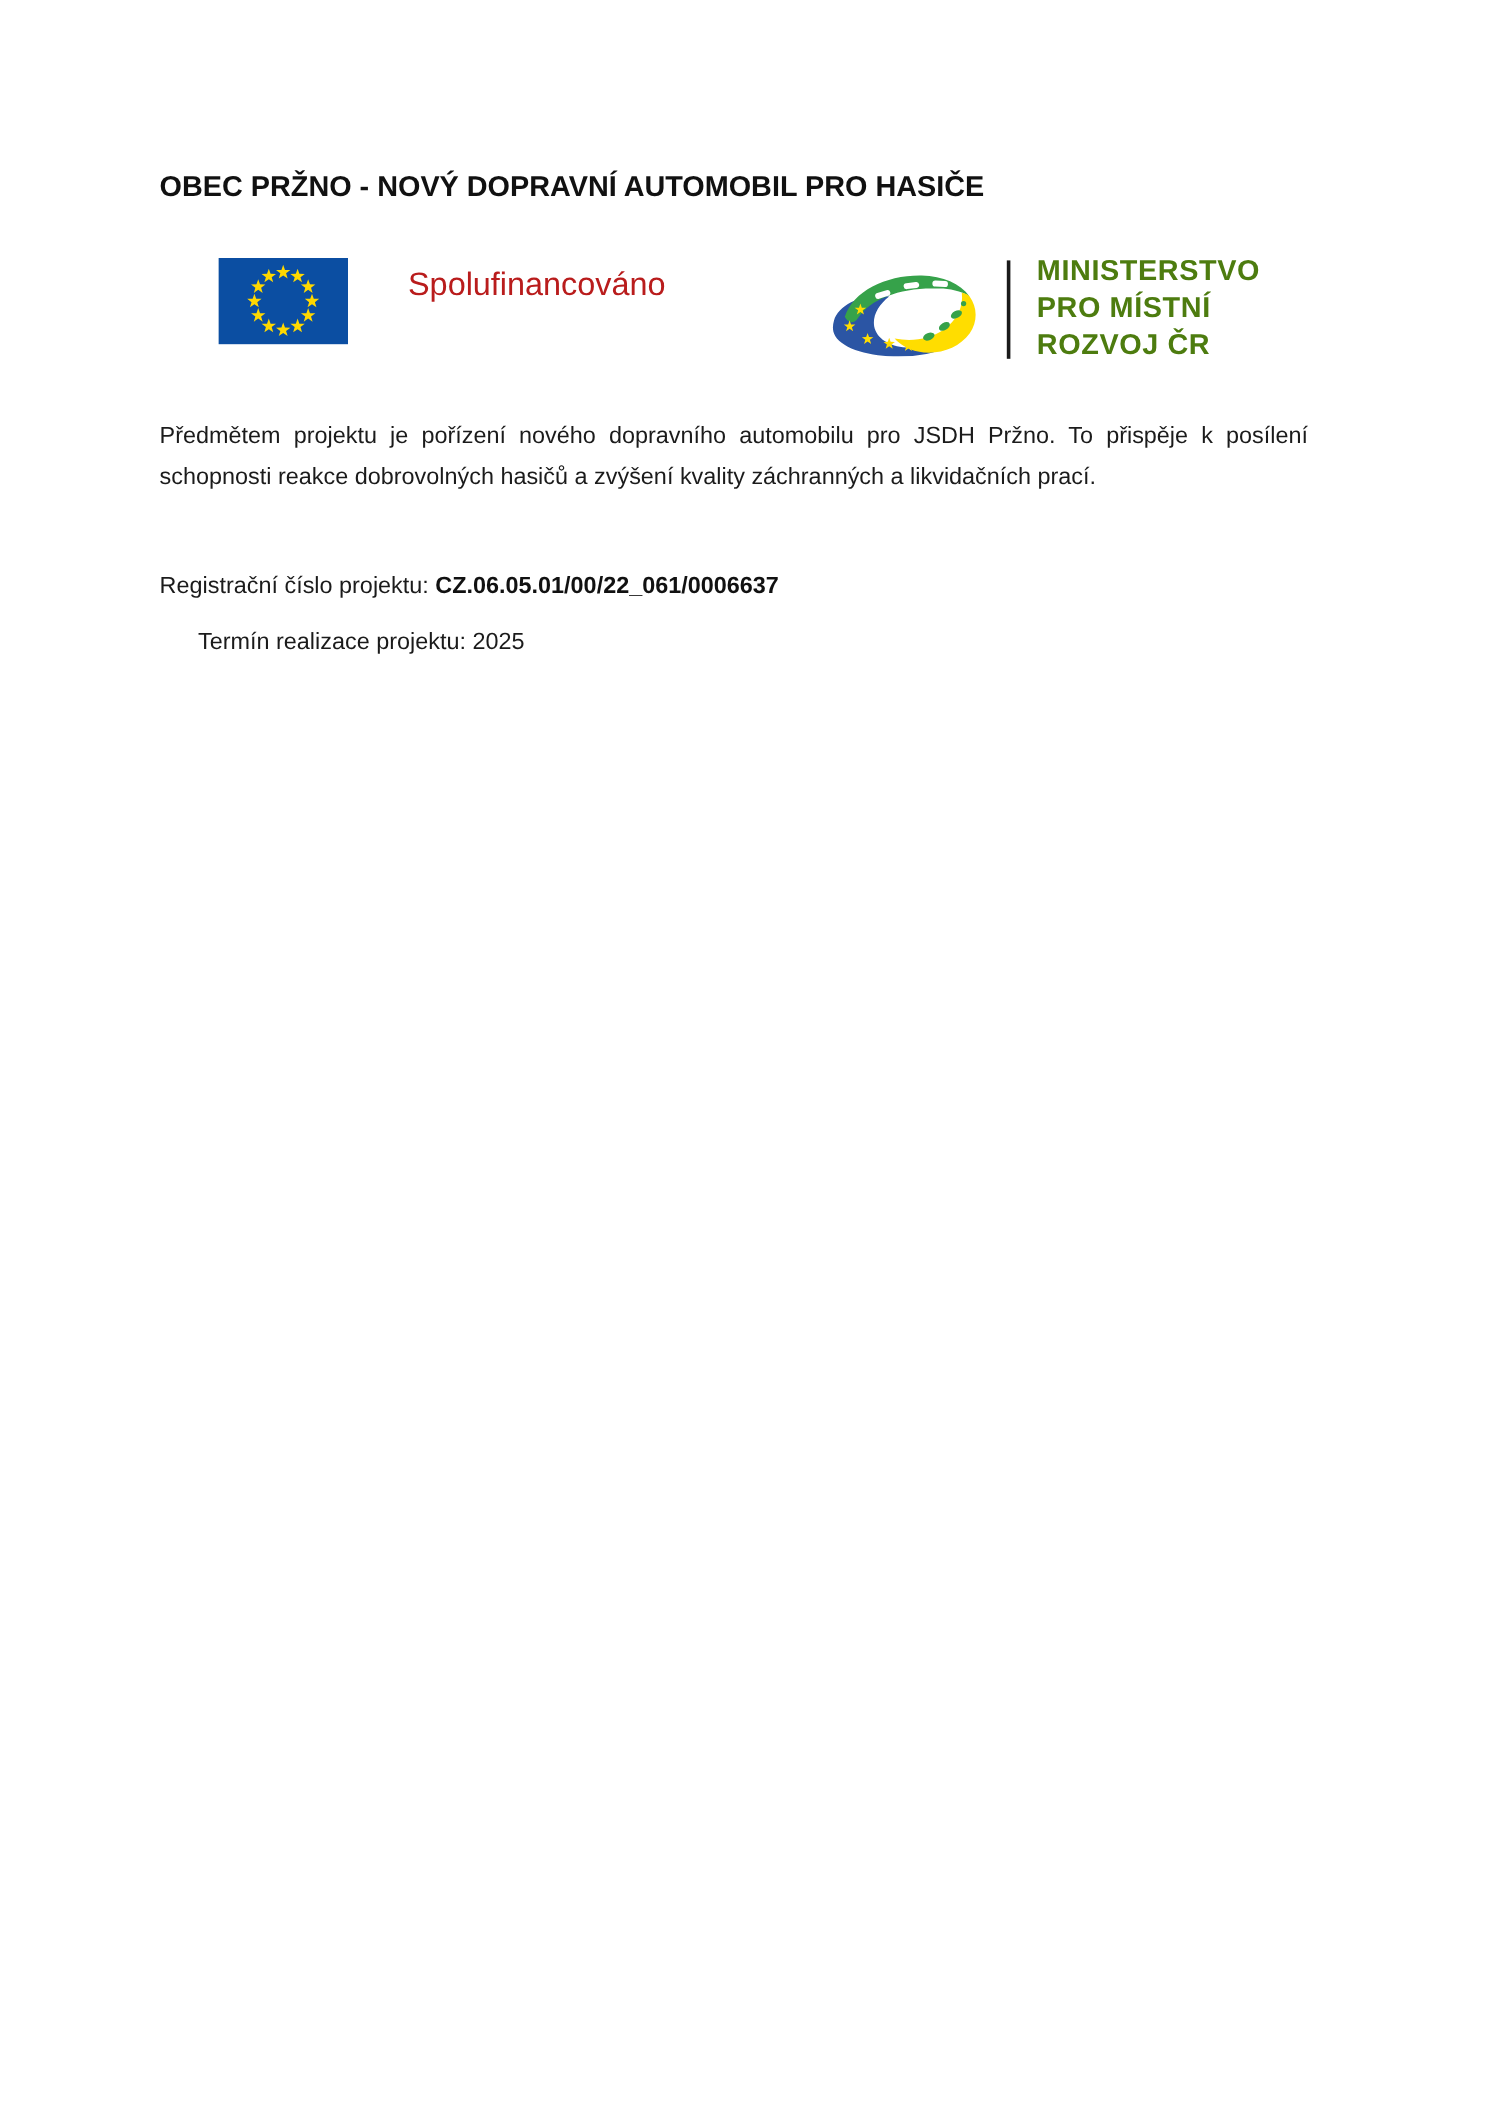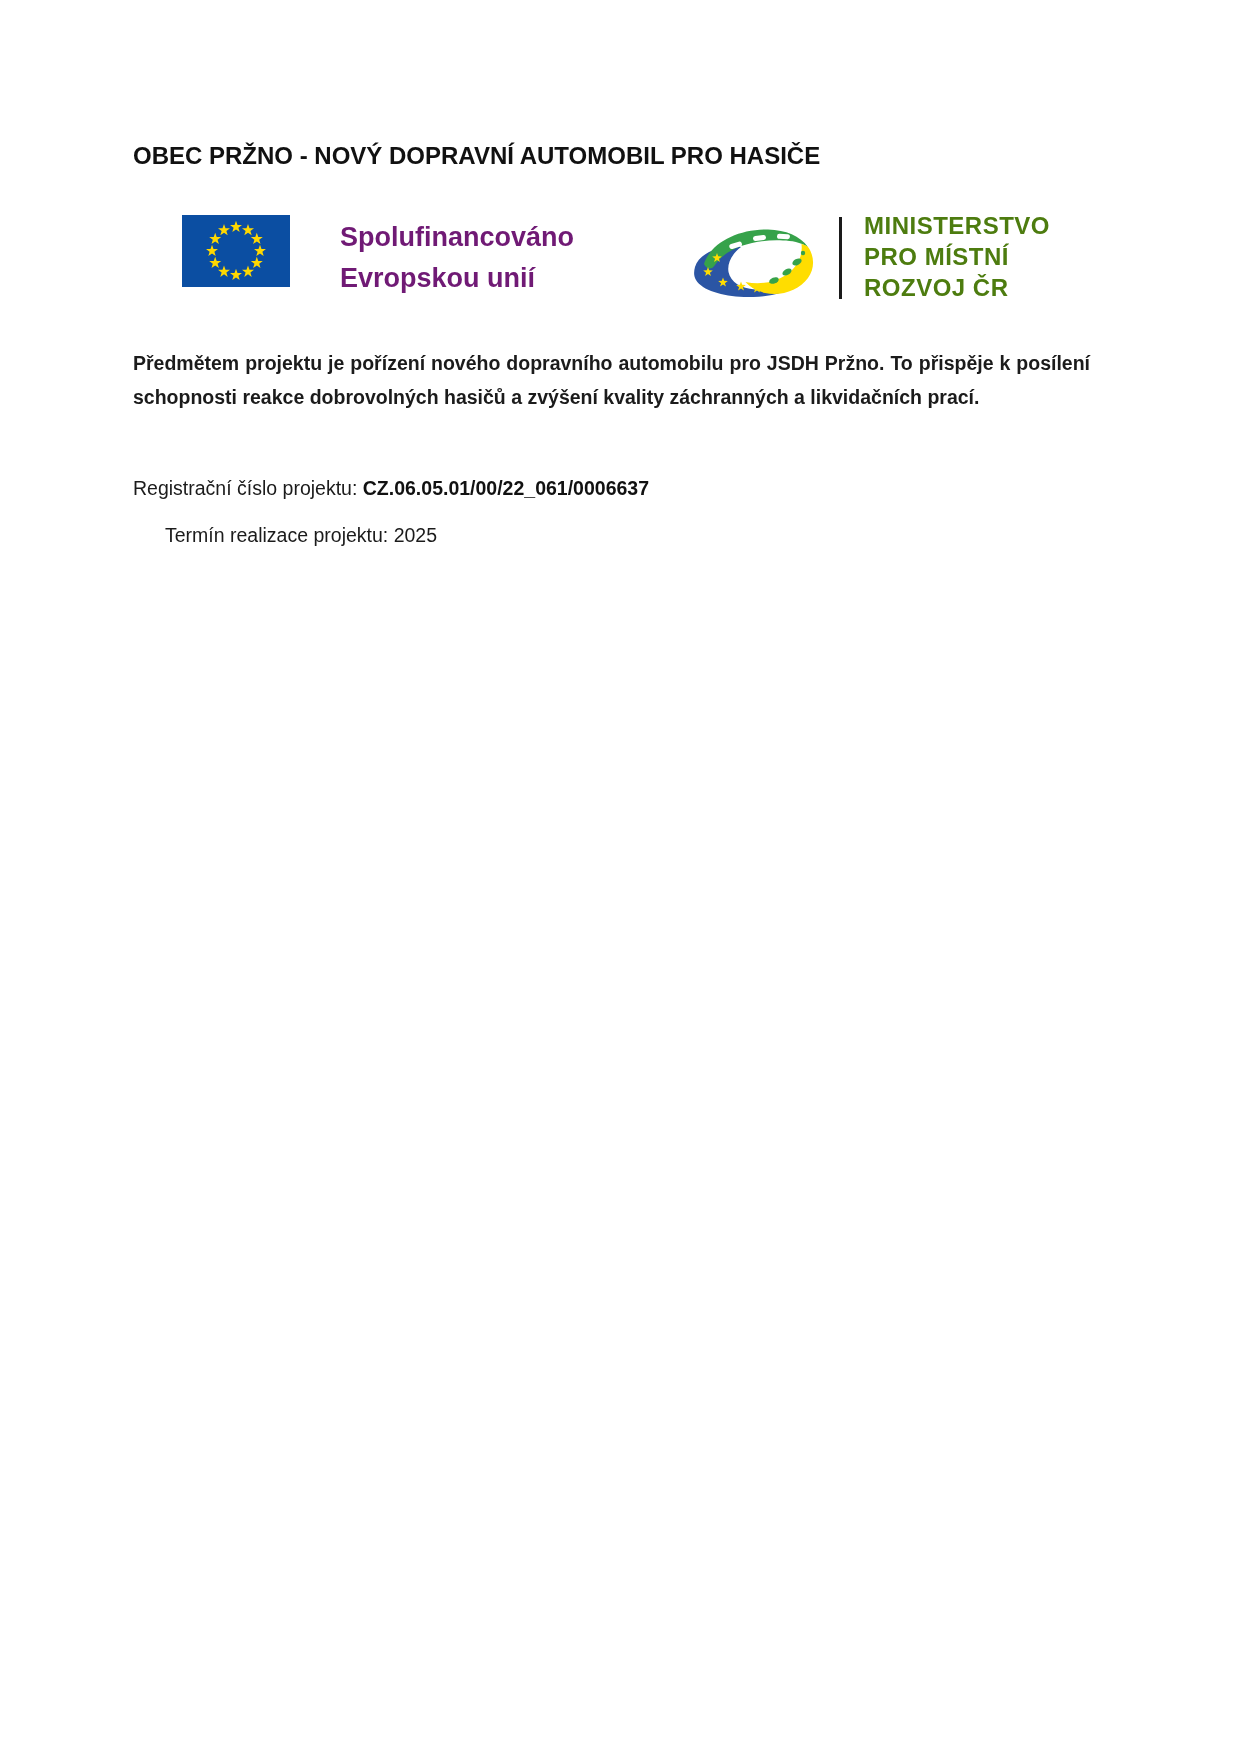--- a/index.html
+++ b/index.html
@@ -26,22 +26,22 @@
   }
 
   
   .eu-logo { position: absolute; left: 182px; top: 215px; }
   .eu-flag { position: absolute; left: 0; top: 0; width: 108px; height: 72px; display: block; }
   .eu-text {
     position: absolute;
     left: 158px;
     top: 2px;
     font-size: 27px;
-    font-weight: bold;
-    color: #701a75;
+    font-weight: normal;
+    color: #b91c1c;
     line-height: 41px;
     white-space: nowrap;
   }
 
   
   .mmr-emblem { position: absolute; left: 683px; top: 221px; width: 140px; height: 76px; display: block; }
   .mmr-divider { position: absolute; left: 839px; top: 217px; width: 3px; height: 82px; background: #1a1a1a; }
   .mmr-text {
     position: absolute;
     left: 864px;
@@ -58,21 +58,21 @@
   .body-par {
     position: absolute;
     left: 133px;
     width: 957px;
     font-size: 19.5px;
     line-height: 34px;
     color: #1b1b1b;
   }
   .body-par.justified { text-align: justify; }
   .body-par strong { font-weight: bold; color: #111111; }
-  .p1 { top: 346px; font-weight: bold; }
+  .p1 { top: 346px; }
   .p2 { top: 427px; }
   .p3 { top: 471px; }
   .p4 { top: 518px; margin-left: 32px; }
 </style>
 </head>
 <body>
 
 <div class="page">
 
   <h1 class="doc-title">OBEC PRŽNO - NOVÝ DOPRAVNÍ AUTOMOBIL PRO HASIČE</h1>
@@ -93,21 +93,20 @@
         <use href="#eustar" transform="translate(54 60) scale(0.9)"></use>
         <use href="#eustar" transform="translate(42 56.8) scale(0.9)"></use>
         <use href="#eustar" transform="translate(33.2 48) scale(0.9)"></use>
         <use href="#eustar" transform="translate(30 36) scale(0.9)"></use>
         <use href="#eustar" transform="translate(33.2 24) scale(0.9)"></use>
         <use href="#eustar" transform="translate(42 15.2) scale(0.9)"></use>
       </g>
     </svg>
     <div class="eu-text">
       <div>Spolufinancováno</div>
-      <div>Evropskou unií</div>
     </div>
   </div>
 
   <div>
     <svg class="mmr-emblem" viewBox="0 0 140 76" xmlns="http://www.w3.org/2000/svg">
       <defs>
         <polygon id="mstar" points="0,-7 1.65,-2.27 6.66,-2.16 2.66,0.87 4.11,5.66 0,2.8 -4.11,5.66 -2.66,0.87 -6.66,-2.16 -1.65,-2.27"></polygon>
       </defs>
 
       <path fill="#2B55A4" d="M12,46 C16,32 38,23 58,26 C49,33 44,42 45.5,51 C47.5,61 58,67.5 72,68.5 C88,69.5 104,64 116,55 C114,63 104,71 89,74 C60,79.5 22,74 13,59 C10.5,54.5 10.8,50.5 12,46 Z"></path>

